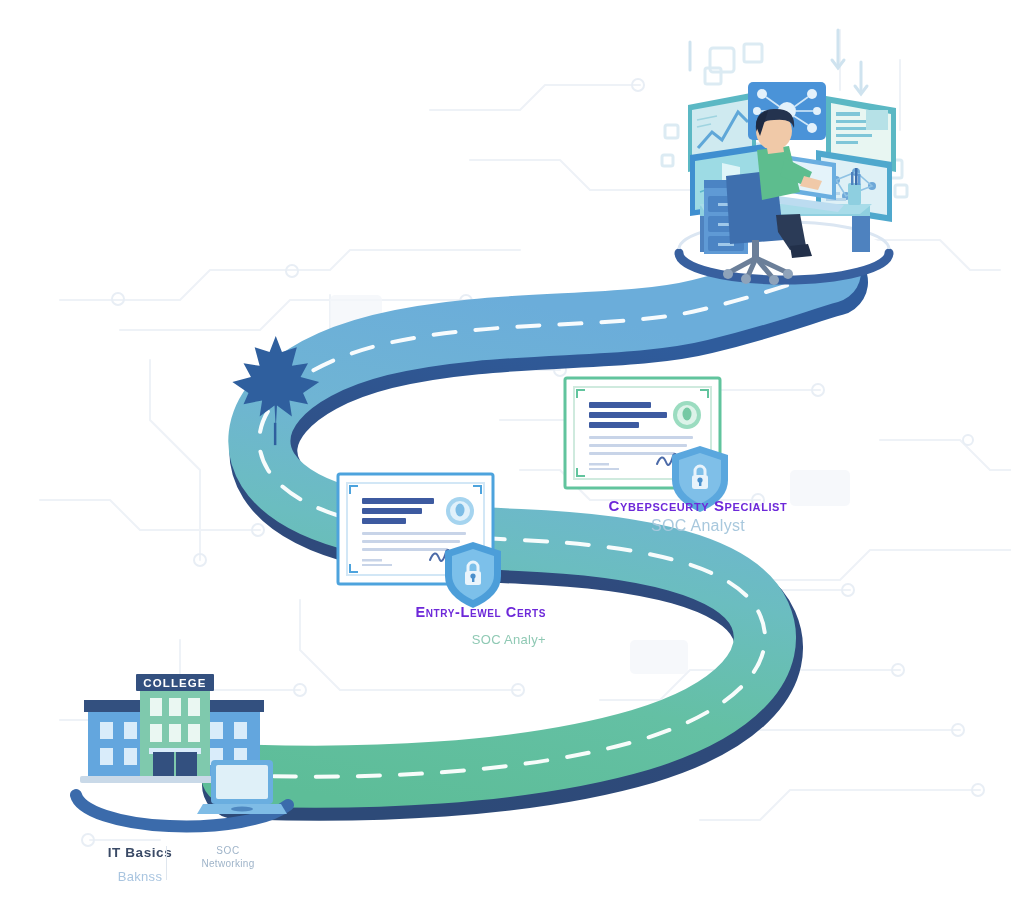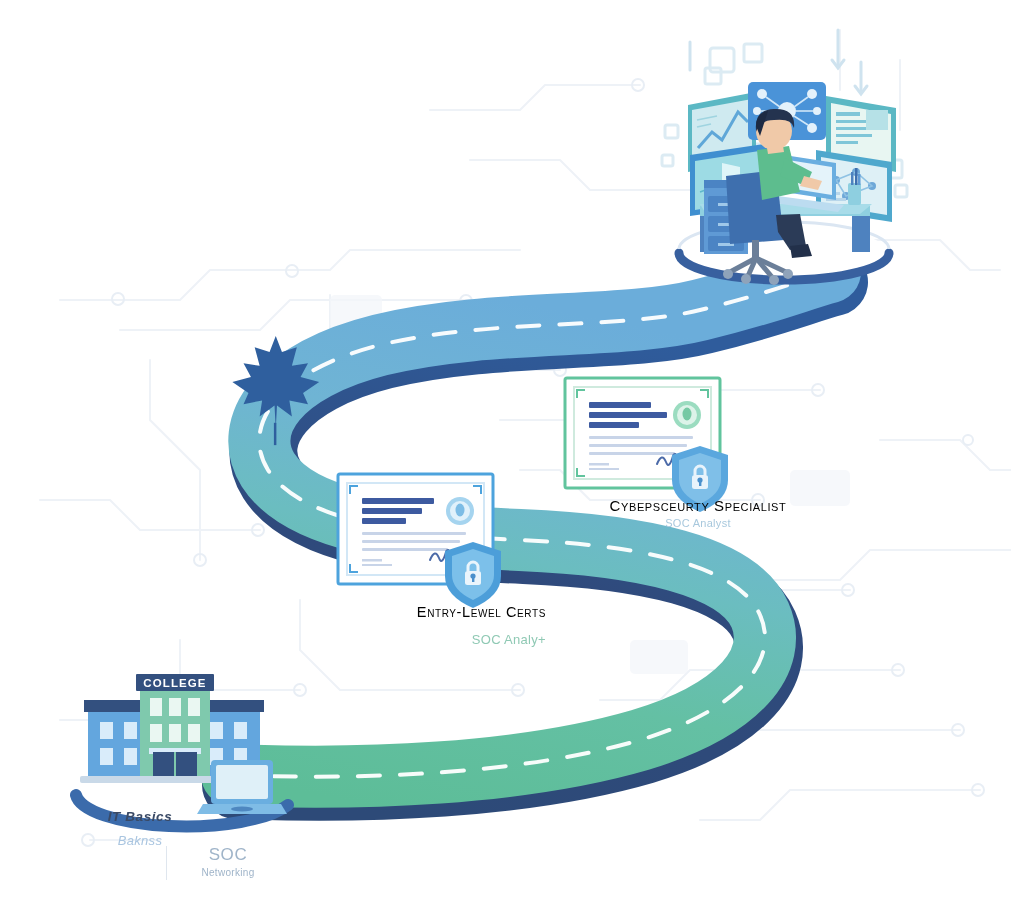--- a/index.html
+++ b/index.html
@@ -18,45 +18,45 @@
     display:block;
   }
   .lbl{
     position:absolute;
     text-align:center;
     white-space:nowrap;
     pointer-events:none;
   }
   .lbl .main{
     display:block;
-    color:#000000;
-    font-weight:400;
+    color:#6d28d9;
+    font-weight:700;
     letter-spacing:.6px;
   }
   .lbl .sub{
     display:block;
     font-weight:400;
     letter-spacing:.3px;
   }
   
   #label-entry-certs{ left:296px; top:604px; width:250px;text-align:right; }
   #label-entry-certs .main{ font-size:14.5px; font-variant:small-caps; }
   #label-entry-certs .sub{ font-size:13px; color:#8fc9b4; margin-top:12px; }
 
   #label-cyber-specialist{ left:568px; top:497px; width:260px; }
   #label-cyber-specialist .main{ font-size:15px; font-variant:small-caps; }
-  #label-cyber-specialist .sub{ font-size:11px; color:#a8c8dd; margin-top:3px; }
+  #label-cyber-specialist .sub{ font-size:16px; color:#a8c8dd; margin-top:3px; }
 
   
-  #label-it-basics{ left:82px; top:809px; width:116px;font-style:italic; }
+  #label-it-basics{ left:82px; top:845px; width:116px; }
   #label-it-basics .main{ font-size:13.5px; color:#3a4a66; font-weight:600;}
   #label-it-basics .sub{ font-size:13px; color:#a9c5e0; margin-top:9px;}
 
   #label-soc-networking{ left:170px; top:845px; width:116px; }
-  #label-soc-networking .main{ font-size:17px; color:#9fb4c9; font-weight:500;}
+  #label-soc-networking .main{ font-size:10px; color:#9fb4c9; font-weight:500;}
   #label-soc-networking .sub{ font-size:10px; color:#9fb4c9; font-weight:500; margin-top:2px;}
 
   #label-divider{
     position:absolute;left:166px;top:846px;width:1px;height:34px;
     background:#dfe6ee;
   }
 </style>
 </head>
 <body>
 

